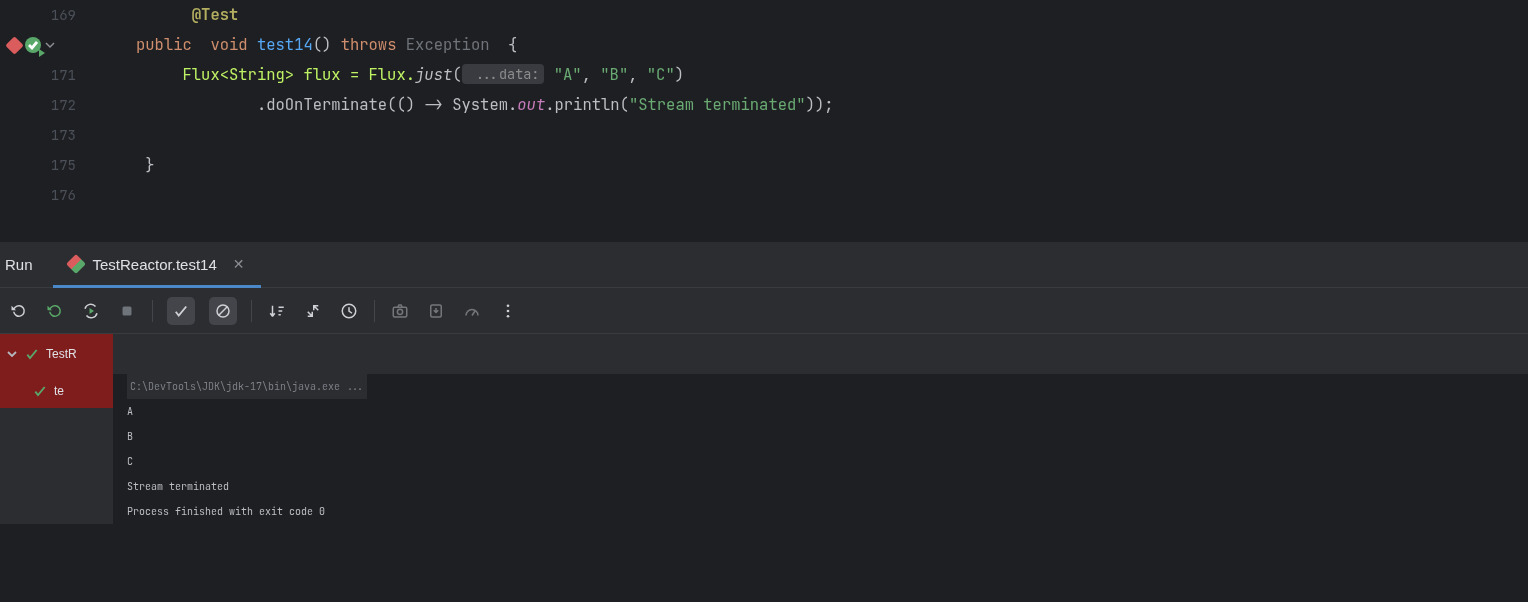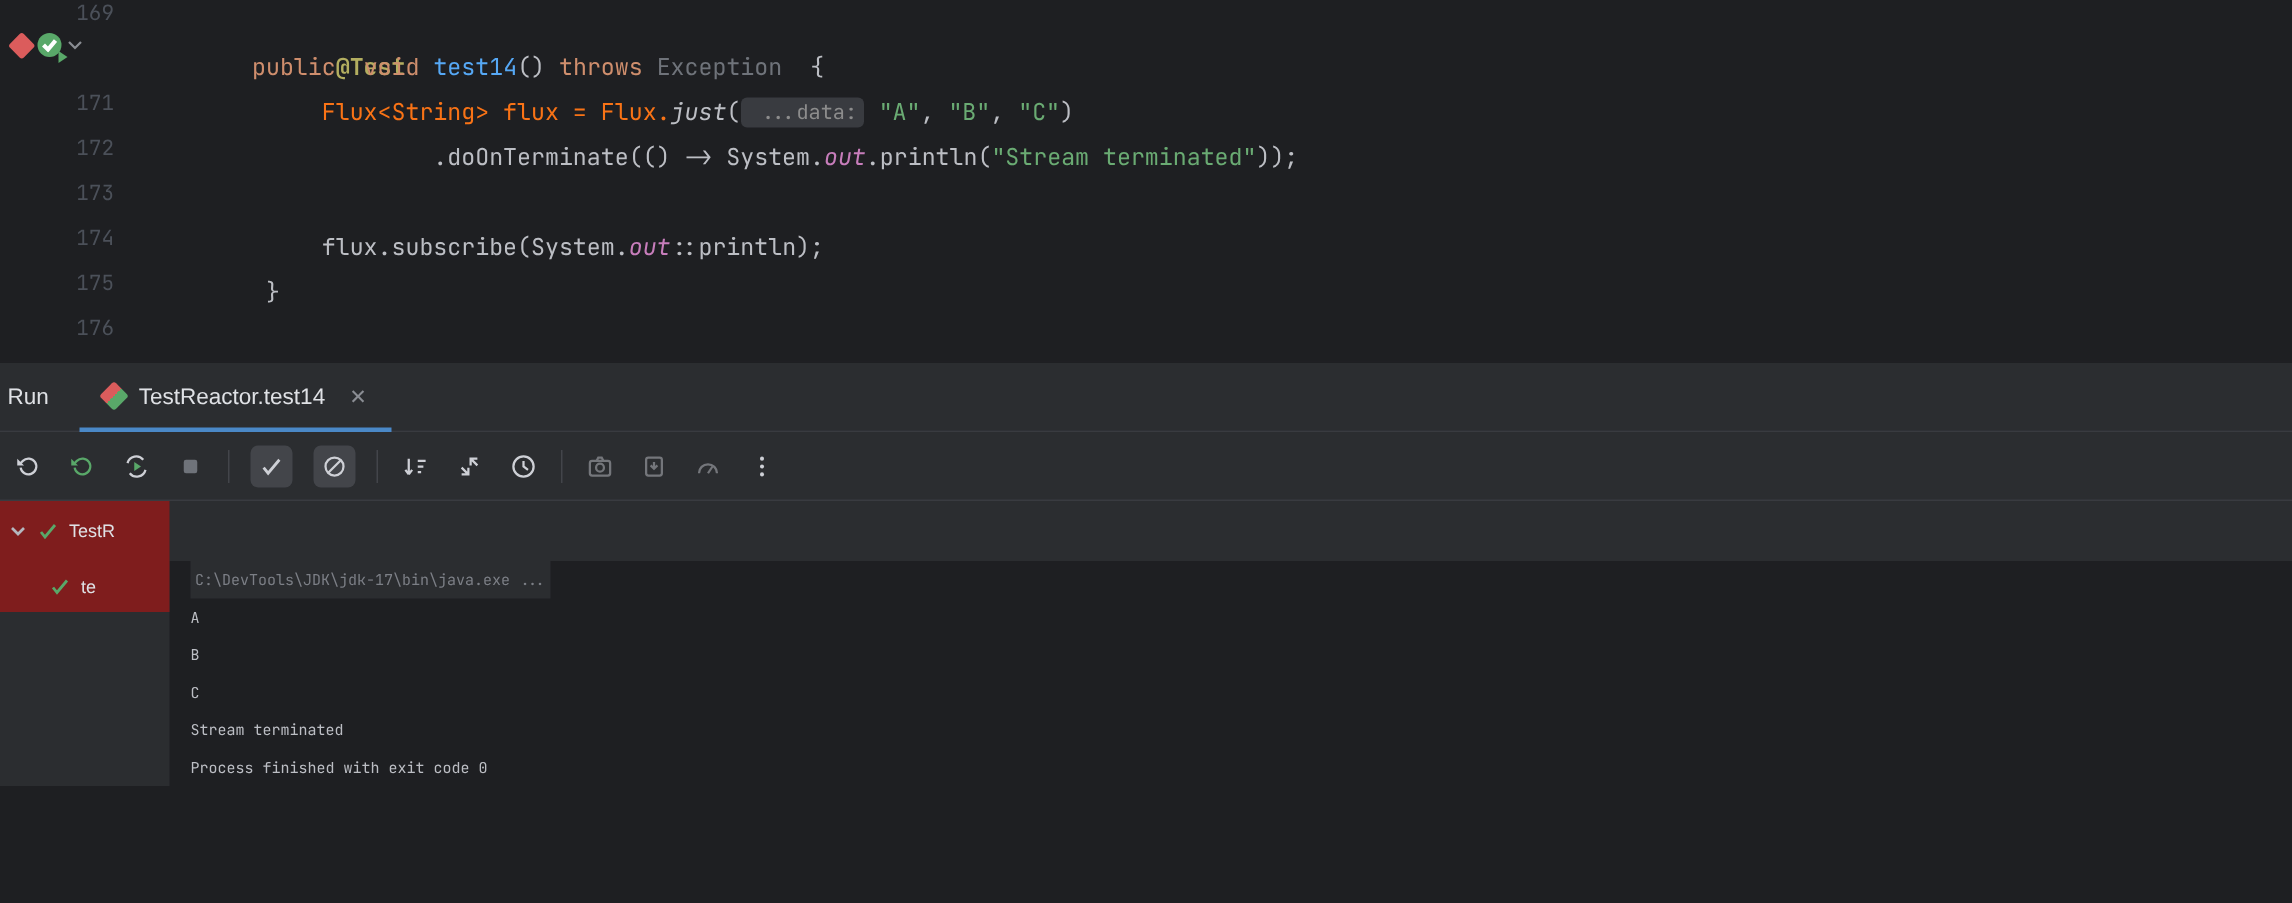--- a/index.html
+++ b/index.html
@@ -1,29 +1,29 @@
 <!DOCTYPE html>
 <html><head>
 <meta charset="utf-8">
 <style>
   html,body{margin:0;padding:0;width:1528px;height:602px;background:#1e1f22;
     font-family:"JetBrains Mono","Consolas",monospace;color:#bcbec4;overflow:hidden;
     font-size:15px;}
   
   .editor{height:241px;background:#1e1f22;position:relative;}
-  .editor-row{display:flex;height:30px;align-items:flex-start;gap:32px;}
+  .editor-row{display:flex;height:30px;align-items:center;}
   .gutter{width:106px;display:flex;align-items:center;justify-content:flex-end;
     padding-right:6px;box-sizing:border-box;position:relative;}
   .ln{color:#4b5059;font-size:14px;width:36px;text-align:right;margin-right:24px;}
   .gutter-icons{position:absolute;left:8px;display:flex;gap:4px;align-items:center;}
   .code{white-space:pre;font-size:15.5px;line-height:30px;padding-left:30px;}
   
   .kw{color:#cf8e6d;}       
   .ann{color:#b3ae60;font-weight:bold;}      
-  .type{color:#f97316;}
+  .type{color:#bef264;}
   .mstatic{font-style:italic;color:#bcbec4;}
   .field{color:#c77dbb;font-style:italic;}
   .str{color:#6aab73;}
   .param-hint{background:#393b40;border-radius:4px;padding:0 5px;color:#8c8c8c;
     font-size:13.5px;display:inline-block;line-height:20px;vertical-align:1px;}
   .excep{color:#6f737a;}
   .punct{color:#bcbec4;}
   
   .run-tabbar{height:45px;background:#2b2d30;border-top:1px solid #1e1f22;
     display:flex;align-items:center;padding-left:0;}
@@ -118,26 +118,20 @@
     <div class="code">             <span>.doOnTerminate(() -&gt; System.</span><span class="field">out</span><span>.println(</span><span class="str">"Stream terminated"</span><span>));</span></div>
   </div>
 
   <div class="editor-row">
     <div class="gutter">
       <span class="ln">173</span>
     </div>
     <div class="code"> </div>
   </div>
 
-  <div class="editor-row">
-    <div class="gutter">
-      <span class="ln">174</span>
-    </div>
-    <div class="code">     <span>flux.subscribe(System.</span><span class="field">out</span><span>::println);</span></div>
-  </div>
 
   <div class="editor-row">
     <div class="gutter">
       <span class="ln">175</span>
     </div>
     <div class="code"> <span>}</span></div>
   </div>
 
   <div class="editor-row">
     <div class="gutter">

